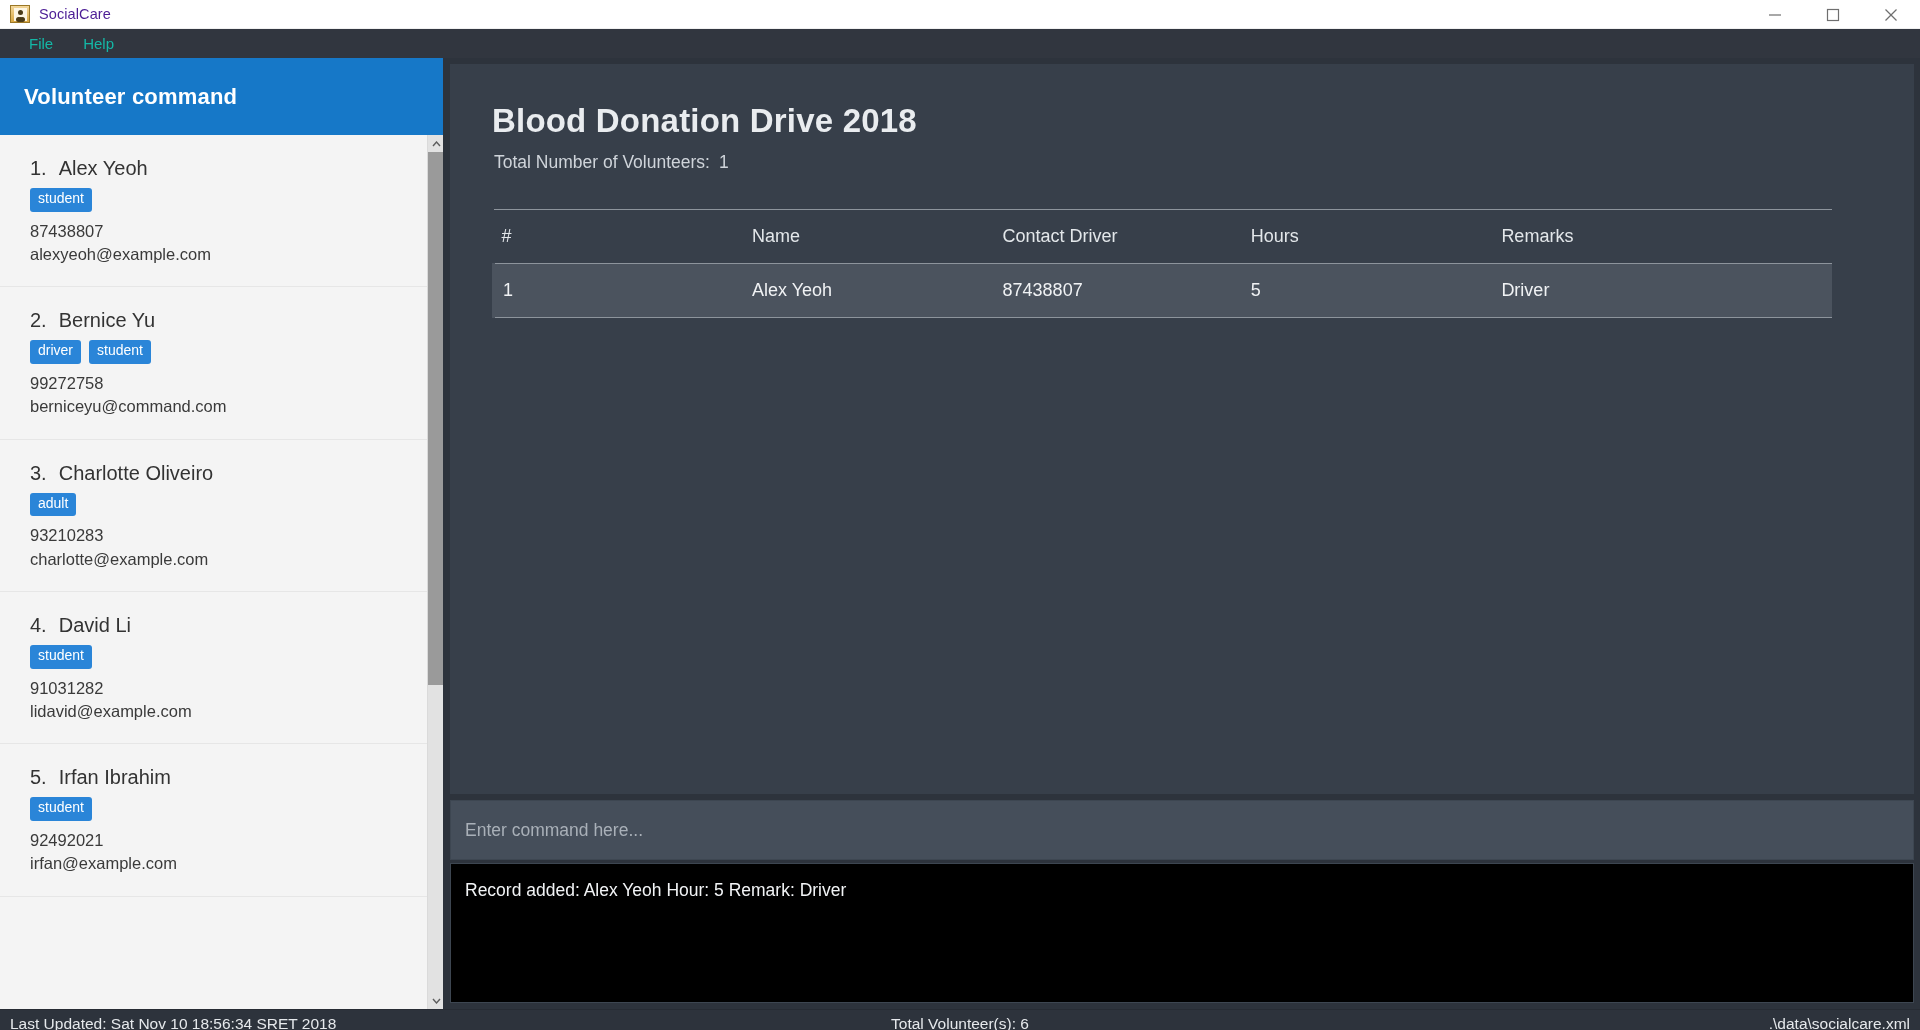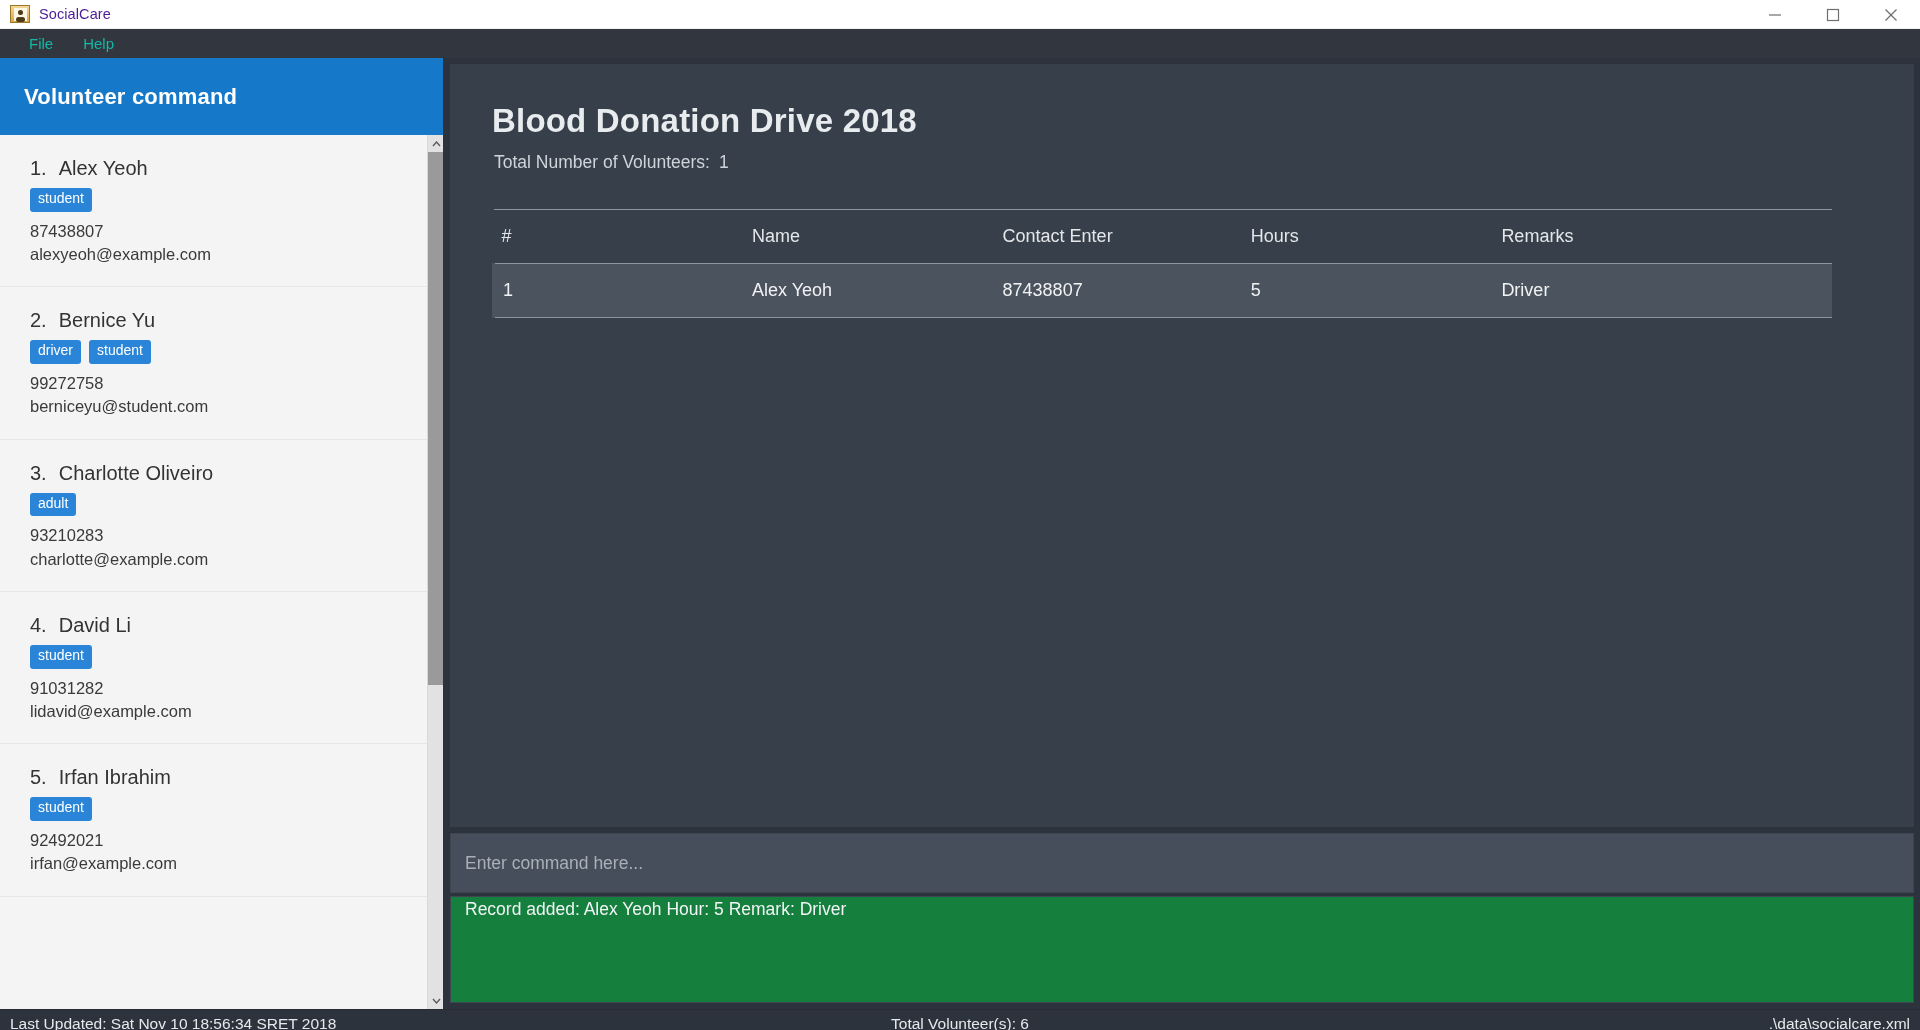--- a/index.html
+++ b/index.html
@@ -235,24 +235,24 @@
     align-items: center;
     padding-left: 14px;
     border: 1px solid #3d4651;
     margin-bottom: 3px;
   }
   .command-placeholder {
     font-size: 17.5px;
     color: #a9b0b8;
   }
   .result-box {
-    background: #15803d;
-    height: 107px;
+    background: #000000;
+    height: 140px;
     border: 1px solid #3d4651;
-    padding: 2px 0 0 14px;
+    padding: 16px 0 0 14px;
   }
   .result-text {
     font-size: 17.5px;
     color: #f2f4f6;
   }
 
   
   .statusbar {
     height: 29px;
     background: #2d333c;
@@ -328,21 +328,21 @@
             <div class="person-line">87438807</div>
             <div class="person-line">alexyeoh@example.com</div>
           </div>
           <div class="person-card">
             <div class="person-name-row"><span class="person-index">2.</span><span>Bernice Yu</span></div>
             <div class="tag-row">
               <span class="tag">driver</span>
               <span class="tag">student</span>
             </div>
             <div class="person-line">99272758</div>
-            <div class="person-line">berniceyu@student.com</div>
+            <div class="person-line">berniceyu@command.com</div>
           </div>
           <div class="person-card">
             <div class="person-name-row"><span class="person-index">3.</span><span>Charlotte Oliveiro</span></div>
             <div class="tag-row">
               <span class="tag">adult</span>
             </div>
             <div class="person-line">93210283</div>
             <div class="person-line">charlotte@example.com</div>
           </div>
           <div class="person-card">
@@ -392,21 +392,21 @@
           <col class="col-num">
             <col class="col-name">
             <col class="col-contact">
             <col class="col-hours">
             <col class="col-remarks">
         </colgroup>
         <thead>
           <tr>
             <th>#</th>
             <th>Name</th>
-            <th>Contact Enter</th>
+            <th>Contact Driver</th>
             <th>Hours</th>
             <th>Remarks</th>
           </tr>
         </thead>
         <tbody id="table-body">
             <tr class="data-row">
               <td class="row-accent">1</td>
               <td>Alex Yeoh</td>
               <td>87438807</td>
               <td>5</td>

